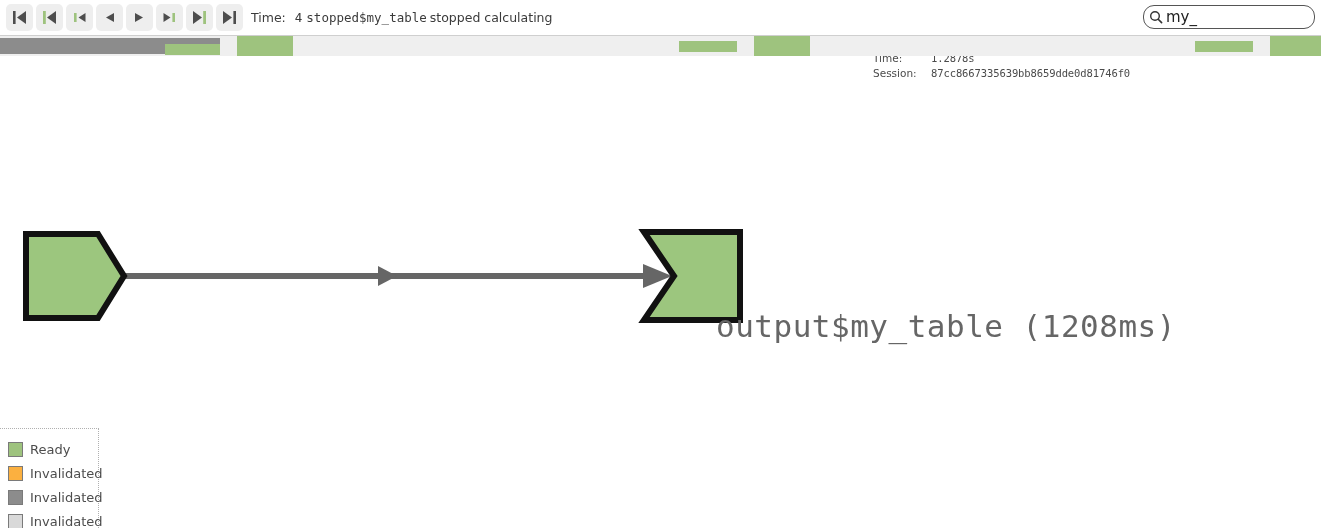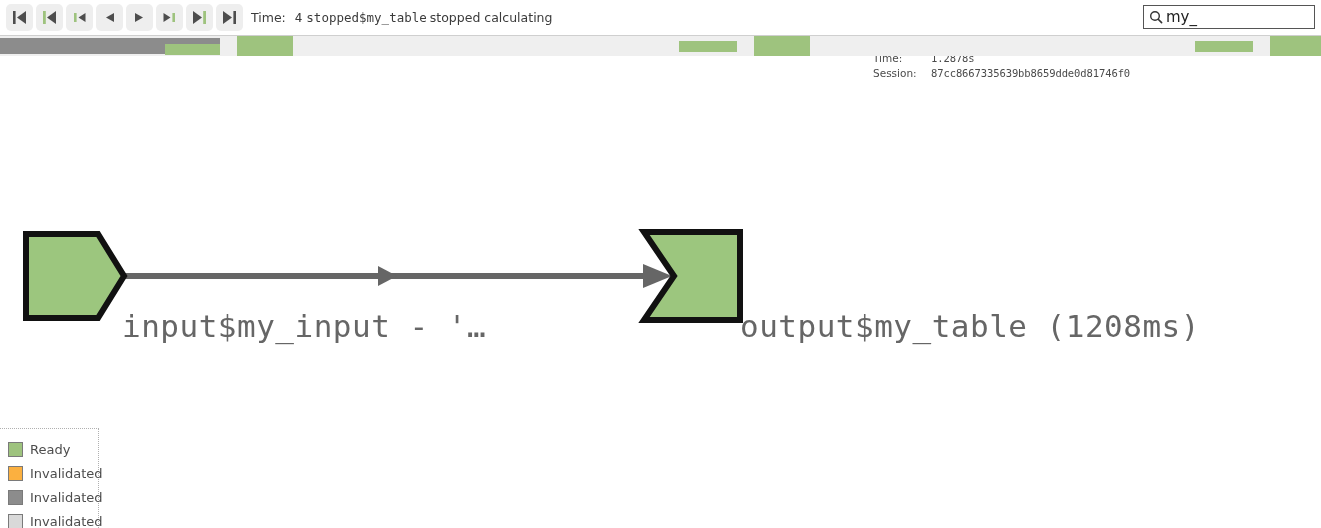--- a/index.html
+++ b/index.html
@@ -84,21 +84,21 @@
     letter-spacing: -0.1px;
   }
 
   #search-wrap {
     position: absolute;
     left: 1143px;
     top: 5px;
     width: 172px;
     height: 24px;
     border: 1.5px solid #555555;
-    border-radius: 0;
+    border-radius: 11px;
     background: #ffffff;
     box-sizing: border-box;
     display: flex;
     align-items: center;
     padding-left: 5px;
   }
   #search-icon { flex: 0 0 auto; margin-right: 3px; }
   #search-input {
     border: none;
     outline: none;
@@ -134,21 +134,21 @@
 
   .node-label {
     position: absolute;
     font-family: "DejaVu Sans Mono", monospace;
     font-size: 31px;
     color: #666666;
     white-space: nowrap;
     letter-spacing: 0.5px;
   }
   #label-input  { left: 122px; top: 252px; }
-  #label-output { left: 740px; top: 252px; }
+  #label-output { left: 716px; top: 252px; }
 
   
   #legend {
     position: absolute;
     left: 0;
     top: 428px;
     width: 99px;
     height: 100px;
     border-right: 1px dotted #b0b0b0;
     border-top: 1px dotted #b0b0b0;
@@ -285,21 +285,20 @@
     <g>
       <path d="M26 178 L98 178 L124 220 L98 262 L26 262 Z" fill="#9cc67e" stroke="#111111" stroke-width="6" stroke-linejoin="miter"></path>
     </g>
 
     <g>
       <path d="M644 176 L740 176 L740 264 L644 264 L674 220 Z" fill="#9cc67e" stroke="#111111" stroke-width="6" stroke-linejoin="miter"></path>
     </g>
 
   </svg>
 
-  <div class="node-label" id="label-input">input$my_input - '…</div>
 
   <div class="node-label" id="label-output">output$my_table (1208ms)</div>
 
 </div>
 
 <div id="legend">
 
   <div class="legend-item">
     <span class="legend-swatch" style="background: rgb(158, 195, 126);"></span>
     <span class="legend-text">Ready</span>

